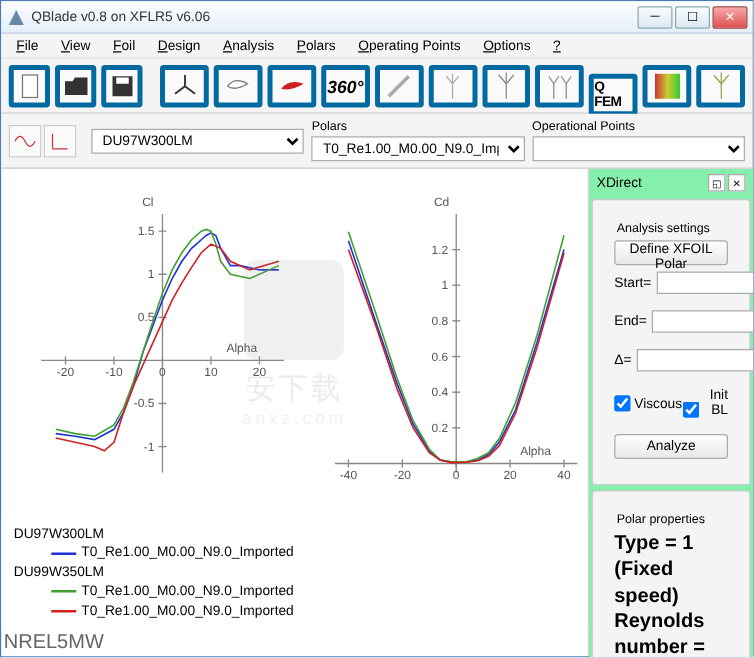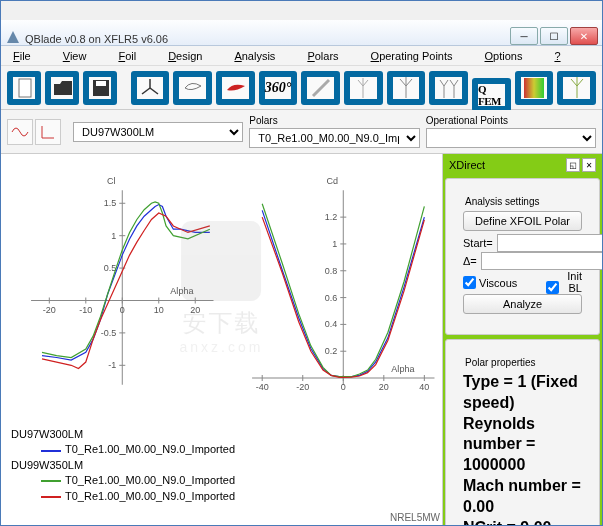--- a/index.html
+++ b/index.html
@@ -1,56 +1,56 @@
 <!DOCTYPE html>
 <html><head>
 <meta charset="utf-8">
 <style>
 * { box-sizing: border-box; margin: 0; padding: 0; font-family: "Segoe UI", Tahoma, sans-serif; font-size: 11px; }
 body { background: #fff; width: 603px; height: 526px; overflow: hidden; }
 .window { width: 603px; height: 526px; border: 1px solid #4a7ab8; display: flex; flex-direction: column; background: #f0f0f0; }
-.titlebar { height: 26px; background: linear-gradient(#fdfeff, #e6eef9); display: flex; align-items: flex-end; padding: 0 4px; border-bottom: 1px solid #b8c8dc; margin-top: 19px; }
+.titlebar { height: 26px; background: linear-gradient(#fdfeff, #e6eef9); display: flex; align-items: center; padding: 0 4px; border-bottom: 1px solid #b8c8dc; }
 .titlebar .icon { width: 16px; height: 16px; margin-right: 4px; }
 .titlebar .title { flex: 1; color: #333; }
 .winbtns { display: flex; gap: 2px; }
 .winbtn { width: 28px; height: 18px; border: 1px solid #8aa; background: linear-gradient(#f7fbff,#dce8f4); border-radius: 2px; display: flex; align-items: center; justify-content: center; font-size: 10px; }
 .winbtn.close { background: linear-gradient(#f7a8a8,#e05050); border-color: #a04040; color: #fff; }
-.menubar { height: 20px; background: #f4f4f4; display: flex; align-items: center; padding: 0 4px; gap: 16px; border-bottom: 1px solid #ddd; }
+.menubar { height: 20px; background: #f4f4f4; display: flex; align-items: center; padding: 0 4px; gap: 2px; border-bottom: 1px solid #ddd; }
 .menuitem { padding: 2px 8px; cursor: default; }
 .menuitem u { text-decoration: underline; }
 .toolbar { height: 44px; background: #f4f4f4; display: flex; align-items: center; padding: 2px 6px; gap: 4px; border-bottom: 1px solid #ccc; }
-.toolbtn { width: 34px; height: 34px; border: 6px solid #0369a1; background: #fafafa; border-radius: 3px; display: flex; align-items: center; justify-content: center; font-family: Liberation Serif, serif; }
+.toolbtn { width: 34px; height: 34px; border: 4px solid #0369a1; background: #fafafa; border-radius: 3px; display: flex; align-items: center; justify-content: center; }
 .toolbtn.big { width: 40px; }
 .toolbtn svg { width: 24px; height: 24px; }
 .tool360 { font-weight: bold; font-size: 14px; font-style: italic; }
 .toolqfem { font-weight: bold; font-size: 11px; letter-spacing: -0.5px; margin-top: 15px; }
 .selectorbar { height: 44px; background: #f4f4f4; display: flex; align-items: center; padding: 2px 6px; gap: 6px; border-bottom: 1px solid #ccc; }
 .selgroup { flex: 1; }
 .selgroup label { display: block; font-size: 10px; margin-bottom: 2px; }
 .sel { width: 100%; height: 20px; border: 1px solid #aaa; background: #fff; padding: 0 4px; }
 .modebar { width: 60px; display: flex; gap: 2px; }
 .modebtn { width: 26px; height: 26px; border: 1px solid #ccc; background: #fafafa; display: flex; align-items: center; justify-content: center; }
 .content { flex: 1; display: flex; overflow: hidden; }
 .plots { flex: 1; background: #fff; position: relative; display: flex; flex-direction: column; }
 .plotrow { flex: 1; display: flex; position: relative; }
 .plot { flex: 1; position: relative; }
 .plot svg { width: 100%; height: 100%; }
 .legend { padding: 6px 10px; font-size: 10px; line-height: 1.4; background: #fff; }
 .legend .airfoil { color: #000; }
 .legend .polar { color: #000; margin-left: 30px; }
 .legend .swatch { display: inline-block; width: 20px; height: 2px; vertical-align: middle; margin-right: 4px; }
-.footer { text-align: right; font-size: 10px; padding: 2px; color: #666; }
-.sidepanel { width: 160px; background: #84cc16; border-left: 1px solid #ccc; display: flex; flex-direction: column; padding: 2px; gap: 4px; overflow: auto; }
+.footer { text-align: left; font-size: 16px; padding: 2px; color: #666; }
+.sidepanel { width: 132px; background: #86efac; border-left: 1px solid #ccc; display: flex; flex-direction: column; padding: 2px; gap: 4px; overflow: auto; }
 .panelhead { display: flex; align-items: center; justify-content: space-between; padding: 2px 4px; font-size: 10px; }
 .panelhead .pbtns { display: flex; gap: 2px; }
 .pbtn { width: 14px; height: 14px; border: 1px solid #aaa; background: #fff; font-size: 8px; display: flex; align-items: center; justify-content: center; }
 .group { border: 1px solid #ccc; border-radius: 3px; padding: 17px; background: #f4f4f4; }
 .group legend, .group .gtitle { font-size: 10px; padding: 0 2px; margin-bottom: 4px; display: block; }
 .btn { width: 100%; height: 20px; border: 1px solid #aaa; background: linear-gradient(#fefefe,#e8e8e8); border-radius: 3px; margin-bottom: 3px; }
-.row { display: flex; align-items: center; gap: 4px; margin-bottom: 0; }
+.row { display: flex; align-items: center; gap: 4px; margin-bottom: 13px; }
 .row label { width: 36px; text-align: right; }
 .row input[type=text] { flex: 1; height: 18px; border: 1px solid #aaa; padding: 0 3px; text-align: right; background: #fff; }
 .chk { display: flex; align-items: flex-end; gap: 3px; }
 .props { font-size: 16px; line-height: 1.3; font-weight: bold; }
 .styleline { flex: 1; height: 14px; border: 1px solid #aaa; background: #fff; position: relative; }
 .styleline::after { content: ""; position: absolute; left: 4px; right: 4px; top: 50%; height: 1px; background: #3050d0; }
 .watermark { position: absolute; left: 50%; top: 50%; transform: translate(-50%,-50%); pointer-events: none; opacity: 0.12; text-align: center; }
 .watermark .bag { width: 80px; height: 80px; background: #888; border-radius: 10px; margin: 0 auto 6px; position: relative; }
 .watermark .txt { font-size: 24px; color: #666; letter-spacing: 2px; }
 .watermark .url { font-size: 14px; color: #888; letter-spacing: 3px; }
@@ -301,20 +301,25 @@
 
       <div class="group">
         <span class="gtitle">Analysis settings</span>
         <button class="btn">Define XFOIL Polar</button>
         <div class="row">
           <label>Start=</label>
           <input type="text" value="0" style="">
 
         </div>
         <div class="row">
+          <label>End=</label>
+          <input type="text" value="15" style="">
+
+        </div>
+        <div class="row">
           <label>Δ=</label>
           <input type="text" value="0.5" style="">
 
         </div>
         <div class="row">
           <label class="chk">
               <input type="checkbox" checked="" style="">
               <span>Viscous</span>
             </label>
           <label class="chk" style="margin-left:auto">

